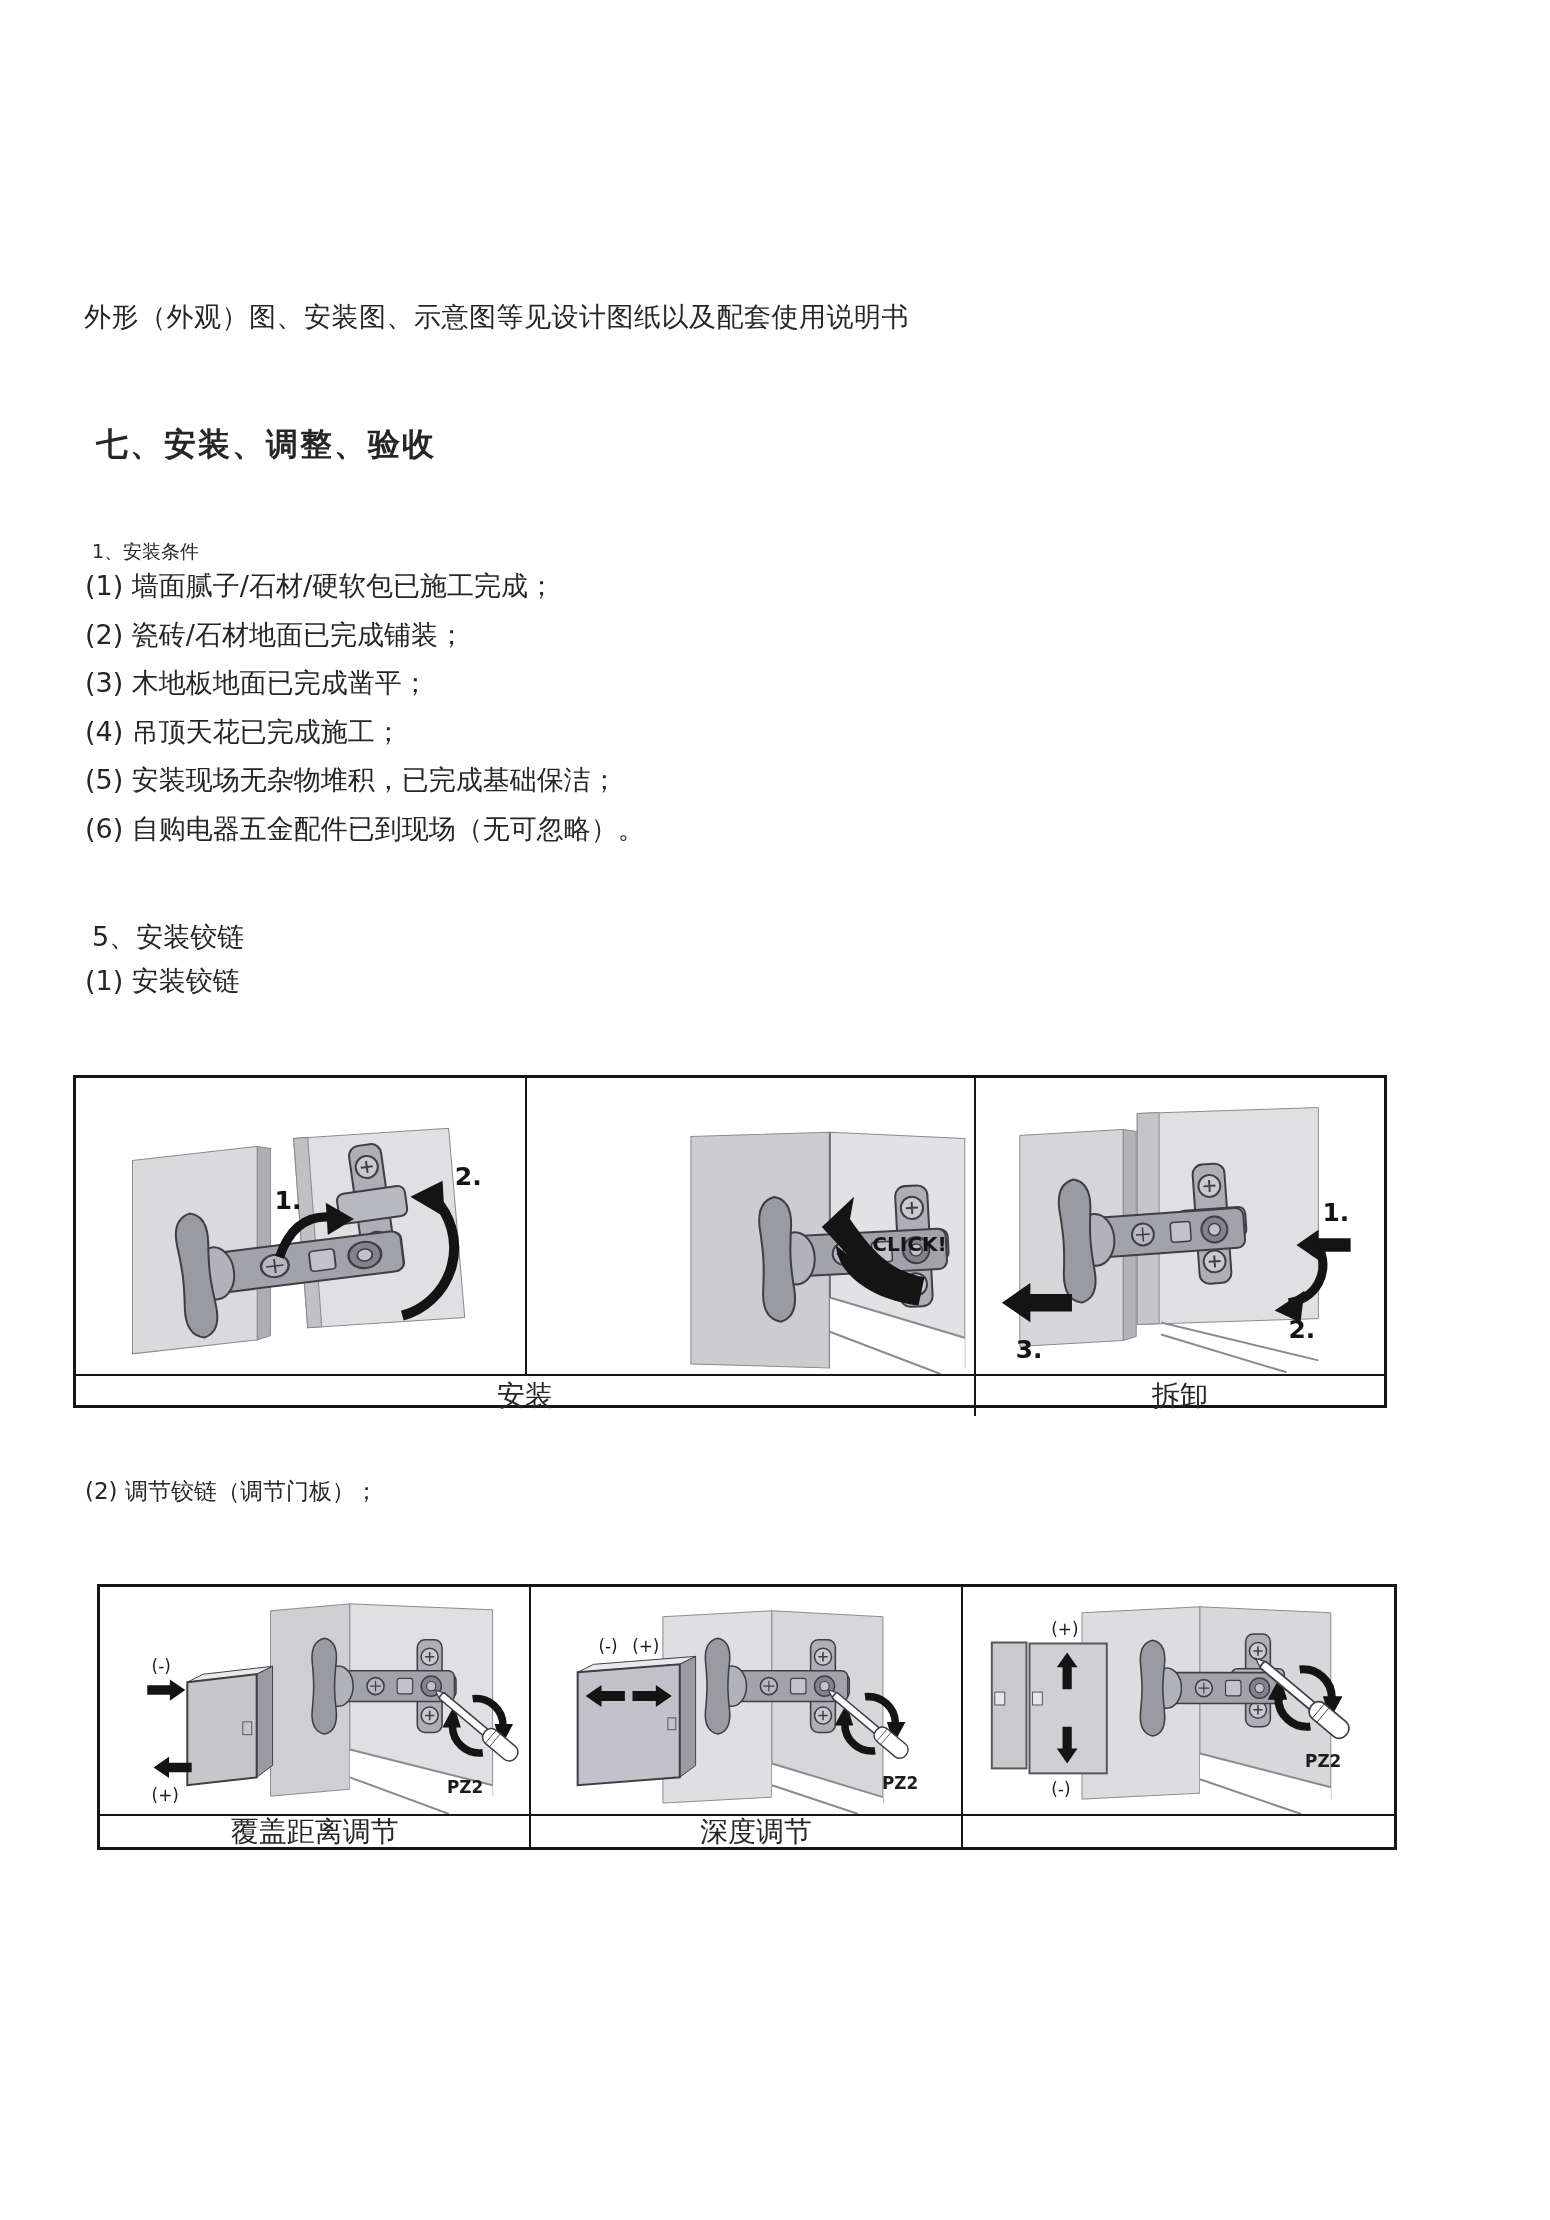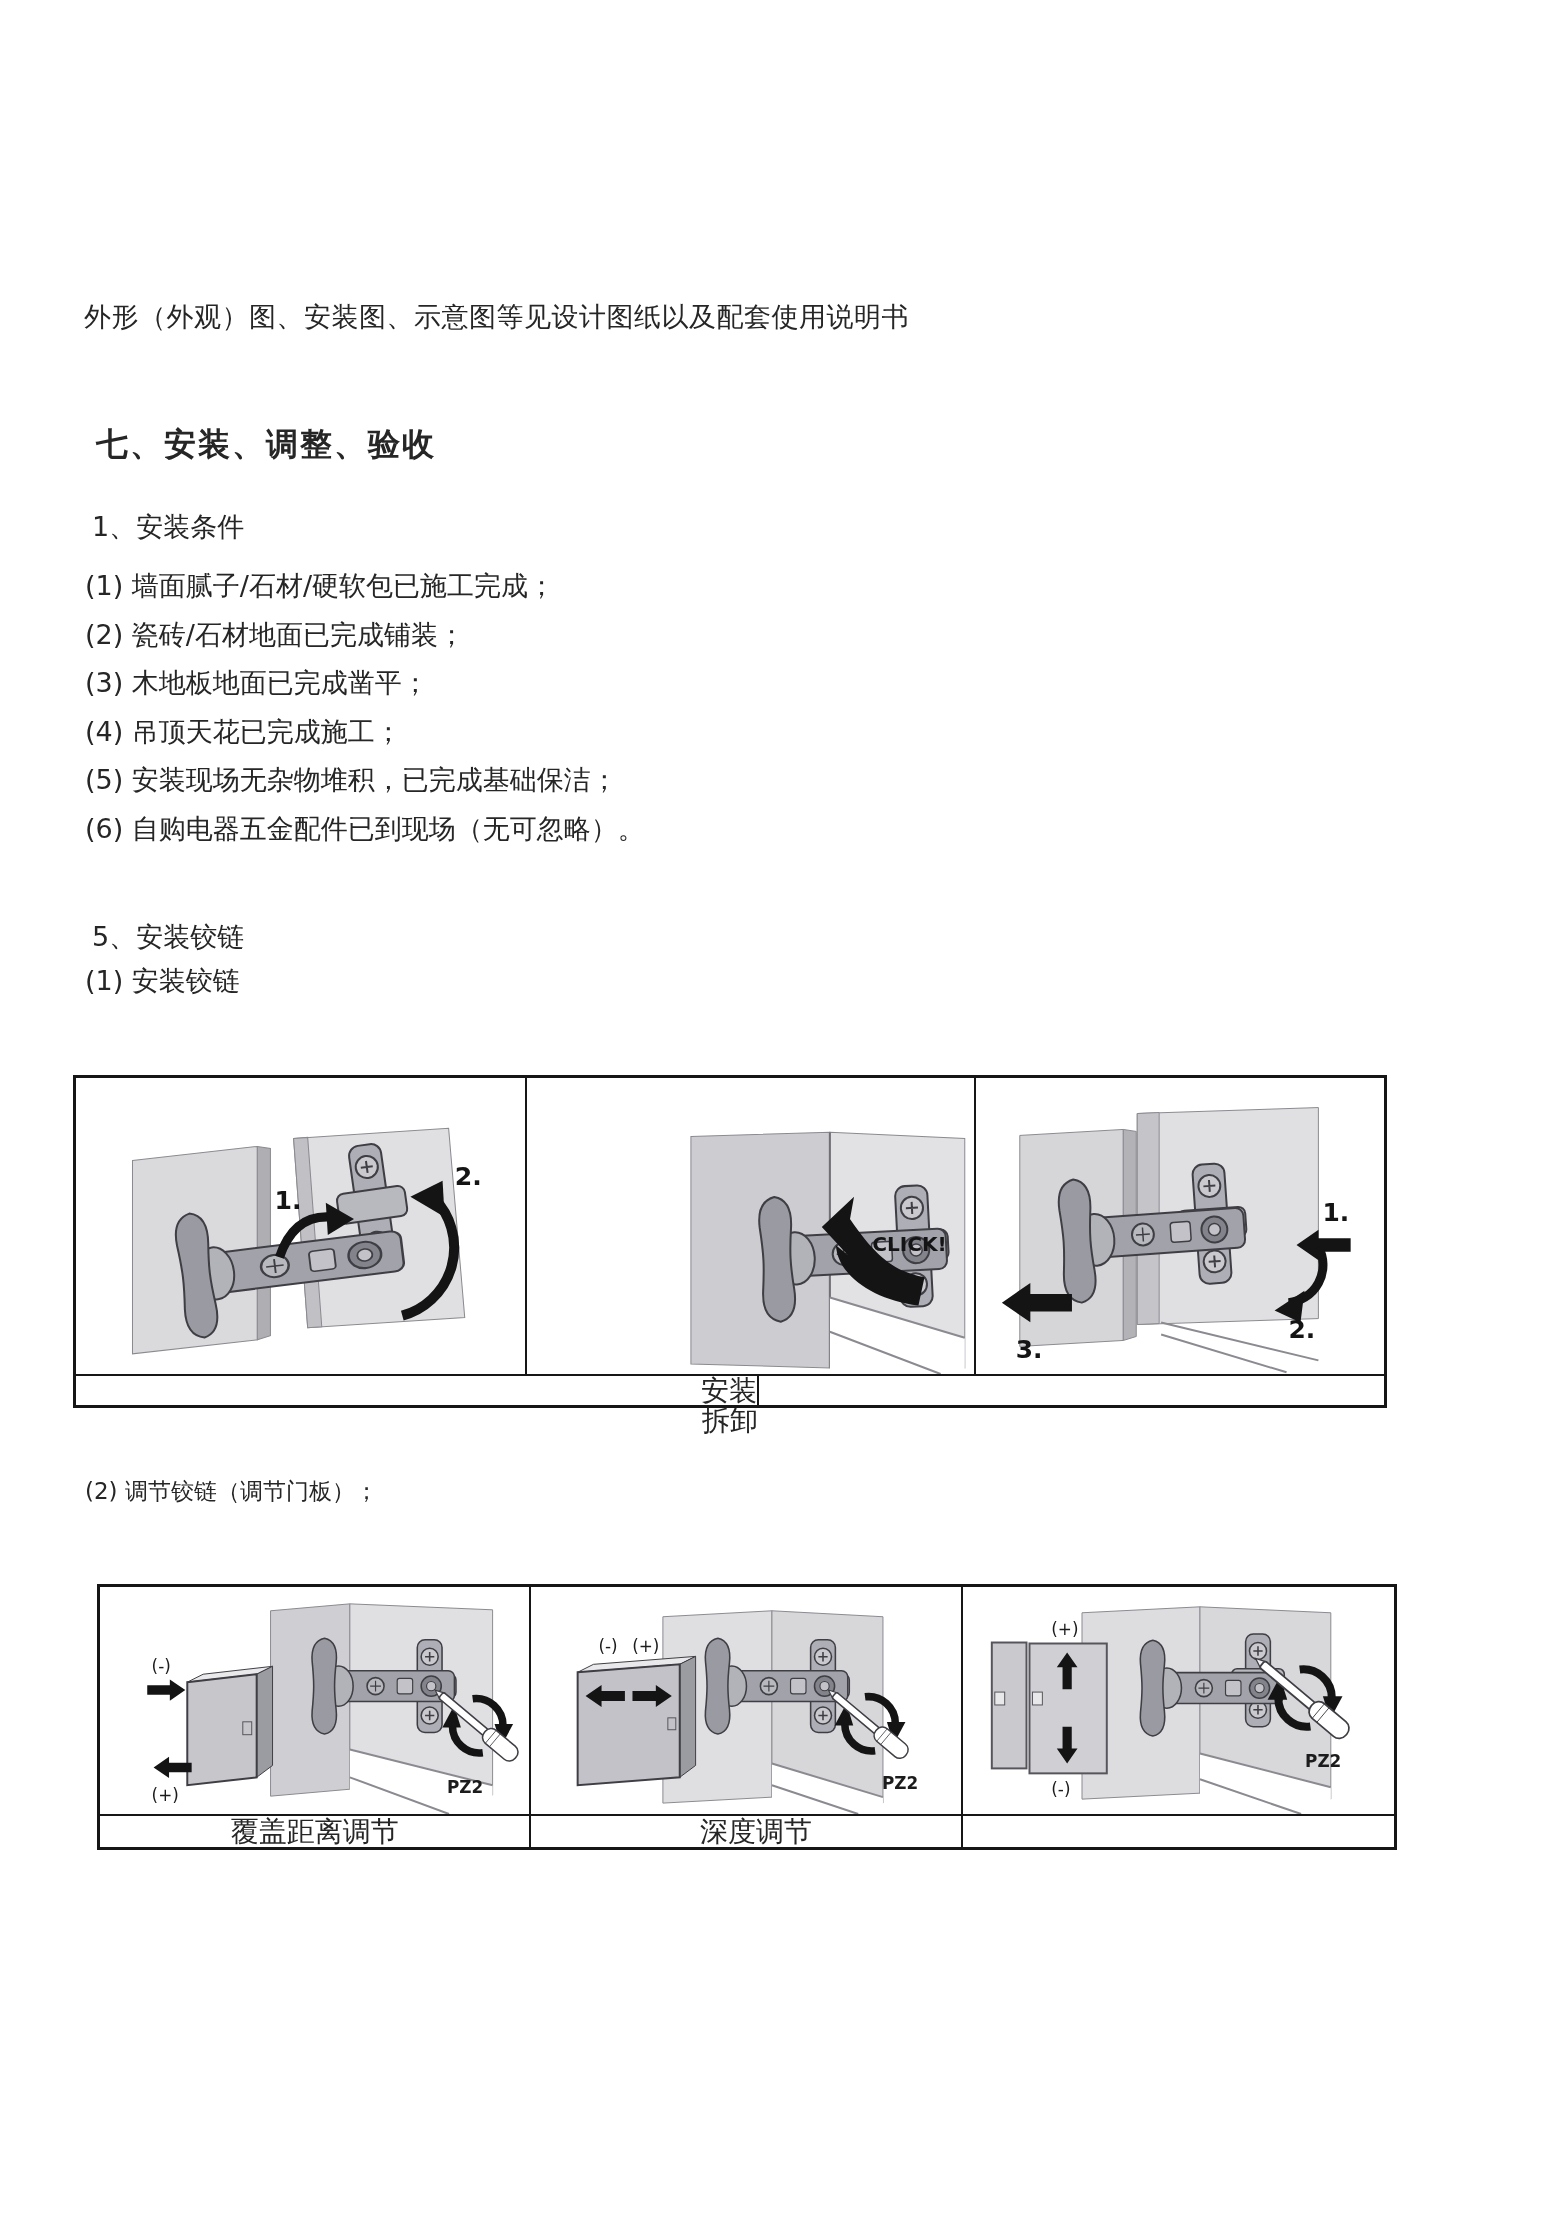--- a/index.html
+++ b/index.html
@@ -1,39 +1,39 @@
 <!DOCTYPE html>
 <html><head>
 <meta charset="utf-8">
 <style>
   html,body{margin:0;padding:0;background:#ffffff;}
   body{width:1550px;height:2220px;position:relative;overflow:hidden;
        font-family:"DejaVu Sans","Liberation Sans",sans-serif;color:#262626;}
   .abs{position:absolute;}
   .intro{left:84px;top:299px;font-size:27px;letter-spacing:0.5px;text-align:center;}
   .sec-title{left:96px;top:423px;font-size:32px;font-weight:600;letter-spacing:2px;}
-  .cond-title{left:92px;top:509px;font-size:27px;}
+  .cond-title{left:92px;top:539px;font-size:19px;}
   .cond-items{left:85px;top:562px;font-size:27px;}
   .cond-items .item{height:48.5px;line-height:48.5px;white-space:nowrap;}
   .sub2-title{left:92px;top:919px;font-size:27px;}
   .sub2-step1{left:85px;top:963px;font-size:27px;}
   .sub2-step2{left:85px;top:1476px;font-size:23px;}
 
   .tbl{box-sizing:border-box;border:3px solid #161616;background:#fff;}
   .tbl1{left:73px;top:1075px;width:1314px;height:333px;}
   .tbl2{left:97px;top:1584px;width:1300px;height:266px;}
   .img-row{display:flex;box-sizing:border-box;}
   .tbl1 .img-row{height:296px;}
   .tbl2 .img-row{height:227px;}
   .cell{box-sizing:border-box;overflow:hidden;height:100%;}
   .cell.brd{border-right:2px solid #161616;}
   .t1c1{flex:0 0 34.5%;} .t1c2{flex:0 0 34.3%;} .t1c3{flex:0 0 31.2%;}
   .t2c{flex:0 0 33.333%;}
   .lbl-row{display:flex;box-sizing:border-box;border-top:2px solid #161616;align-items:center;}
-  .tbl1 .lbl-row{height:42px;flex-direction:column;}
+  .tbl1 .lbl-row{height:42px;}
   .tbl2 .lbl-row{height:34px;}
   .lbl{box-sizing:border-box;text-align:center;font-size:28px;line-height:30px;height:100%;
        display:flex;align-items:center;justify-content:center;}
   .t1l1{flex:0 0 68.8%;} .t1l2{flex:0 0 31.2%;}
   .cell svg{width:100%;height:100%;display:block;}
   svg text{font-family:"DejaVu Sans","Liberation Sans",sans-serif;}
   .num-lab{font-weight:bold;font-size:25px;fill:#141414;}
   .sm-lab{font-size:17px;fill:#1c1c1c;}
   .pz-lab{font-size:17px;font-weight:600;fill:#1c1c1c;}
   .click-lab{font-weight:bold;font-size:20px;fill:#141414;}

